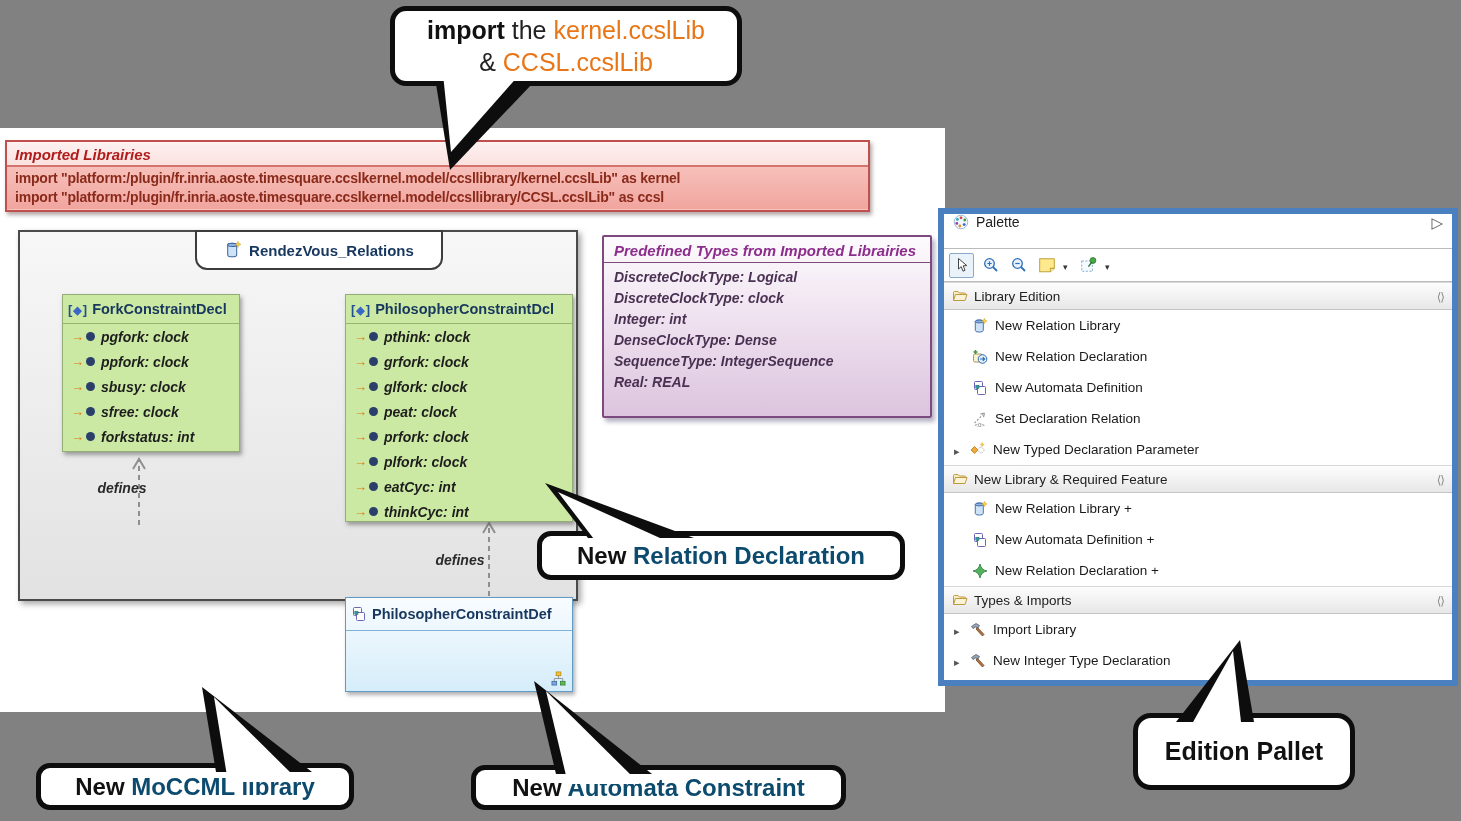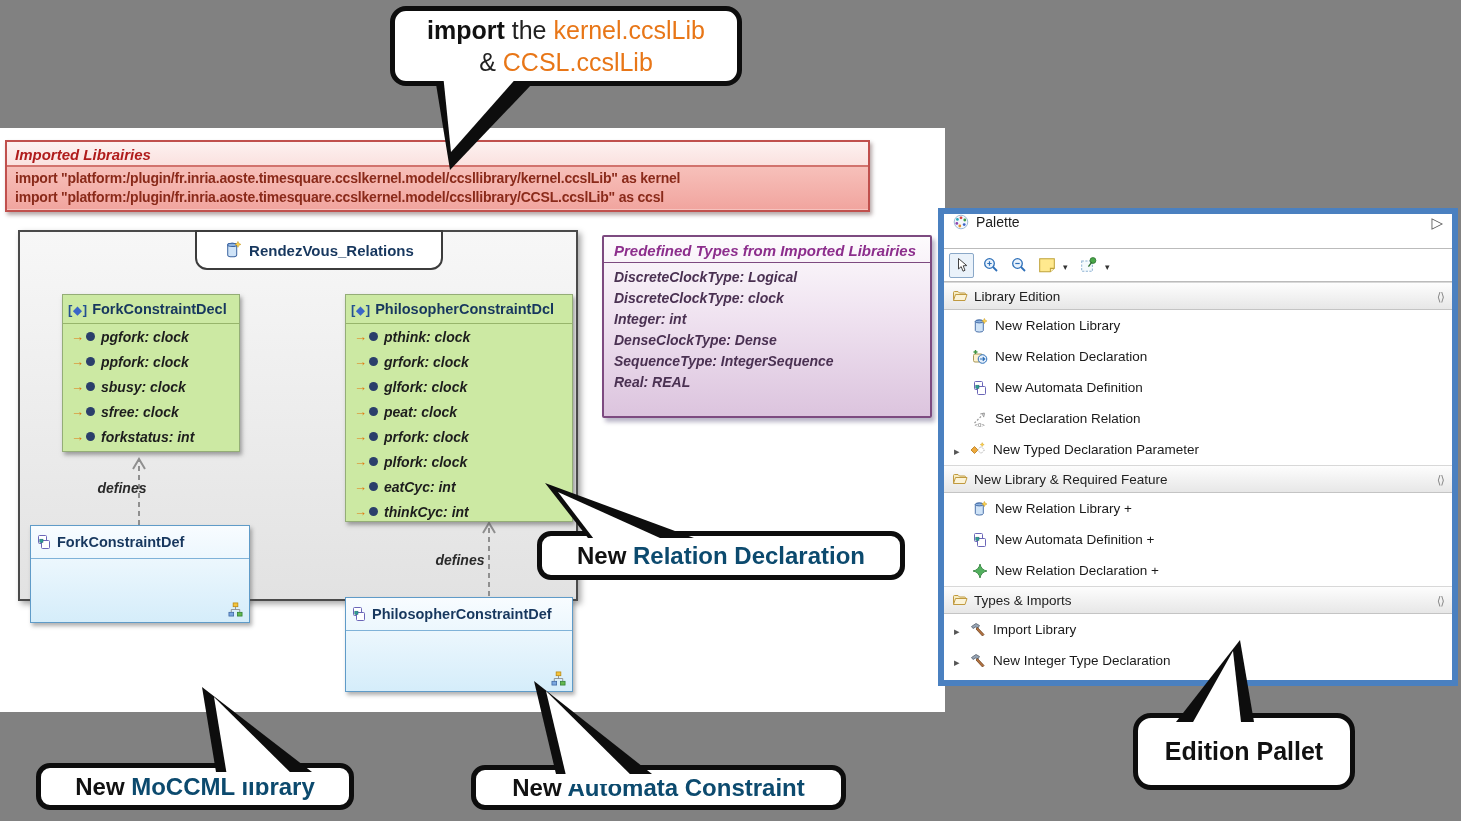--- a/index.html
+++ b/index.html
@@ -302,33 +302,20 @@
           <span class="ic-attr">
             <i class="gear"></i>
           </span>
           <span class="attr-txt">thinkCyc: int</span>
         </div>
     </div>
 
     <span class="defines-lbl" style="left:62px;top:248px;">defines</span>
     <span class="defines-lbl" style="left:400px;top:320px;">defines</span>
 
-    <div class="defbox" style="left:10px;top:293px;width:220px;height:98px;">
-      <div class="hd">
-        <svg class="ic16">
-            <use href="#ic-automata"></use>
-          </svg>
-        <span class="t">ForkConstraintDef</span>
-      </div>
-      <div class="bd">
-        <svg class="ic15 org">
-            <use href="#ic-org"></use>
-          </svg>
-      </div>
-    </div>
 
     <div class="defbox" style="left:325px;top:365px;width:228px;height:95px;">
       <div class="hd">
         <svg class="ic16">
             <use href="#ic-automata"></use>
           </svg>
         <span class="t">PhilosopherConstraintDef</span>
       </div>
       <div class="bd">
         <svg class="ic15 org">

